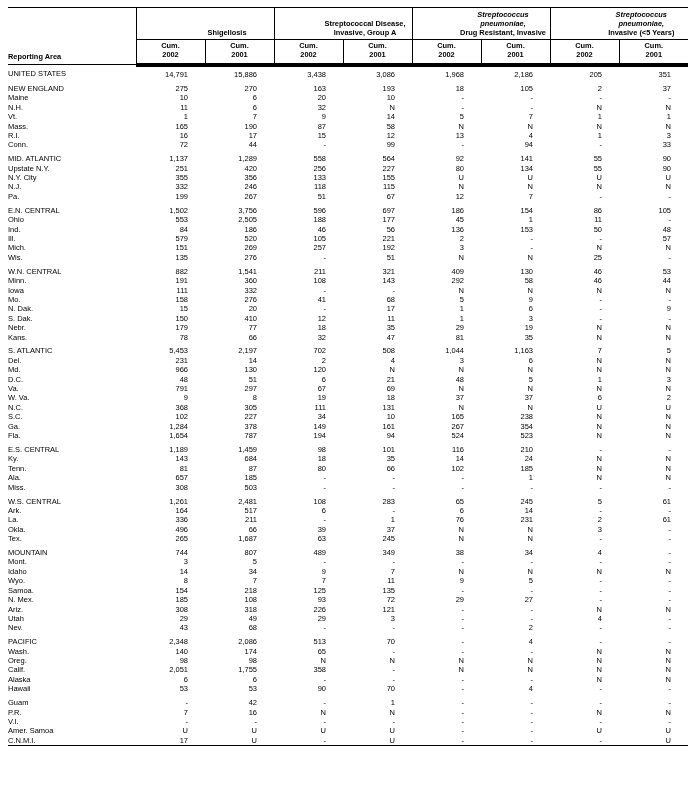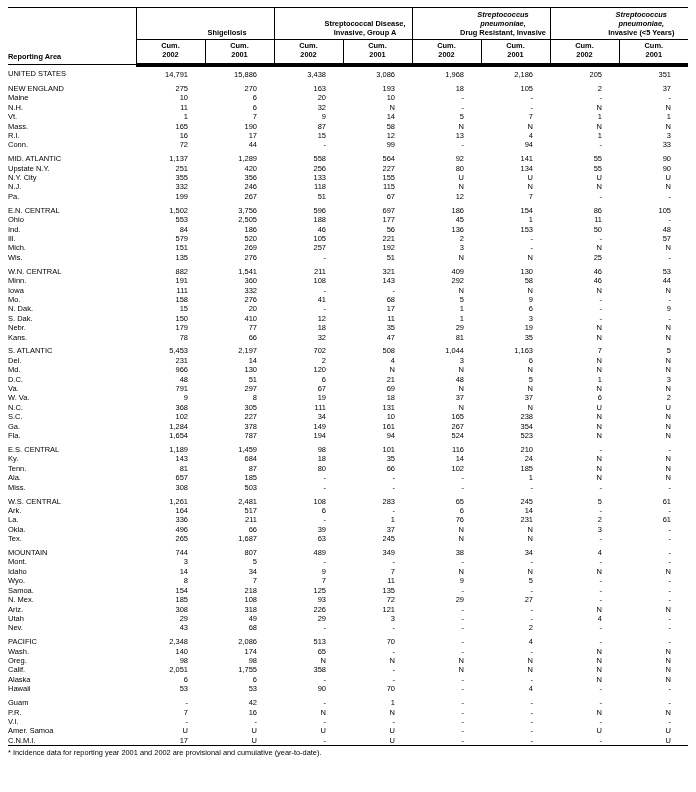--- a/index.html
+++ b/index.html
@@ -880,16 +880,15 @@
           <td class="num">U</td>
           <td class="num">-</td>
           <td class="num">-</td>
           <td class="num">-</td>
           <td class="num">U</td>
         </tr>
       </tbody>
   </table>
 
   <div class="footnotes">
-    <div>* Incidence data for reporting year 2001 and 2002 are provisional and cumulative (year-to-date).</div>
   </div>
 
 </div>
 
 </body></html>

